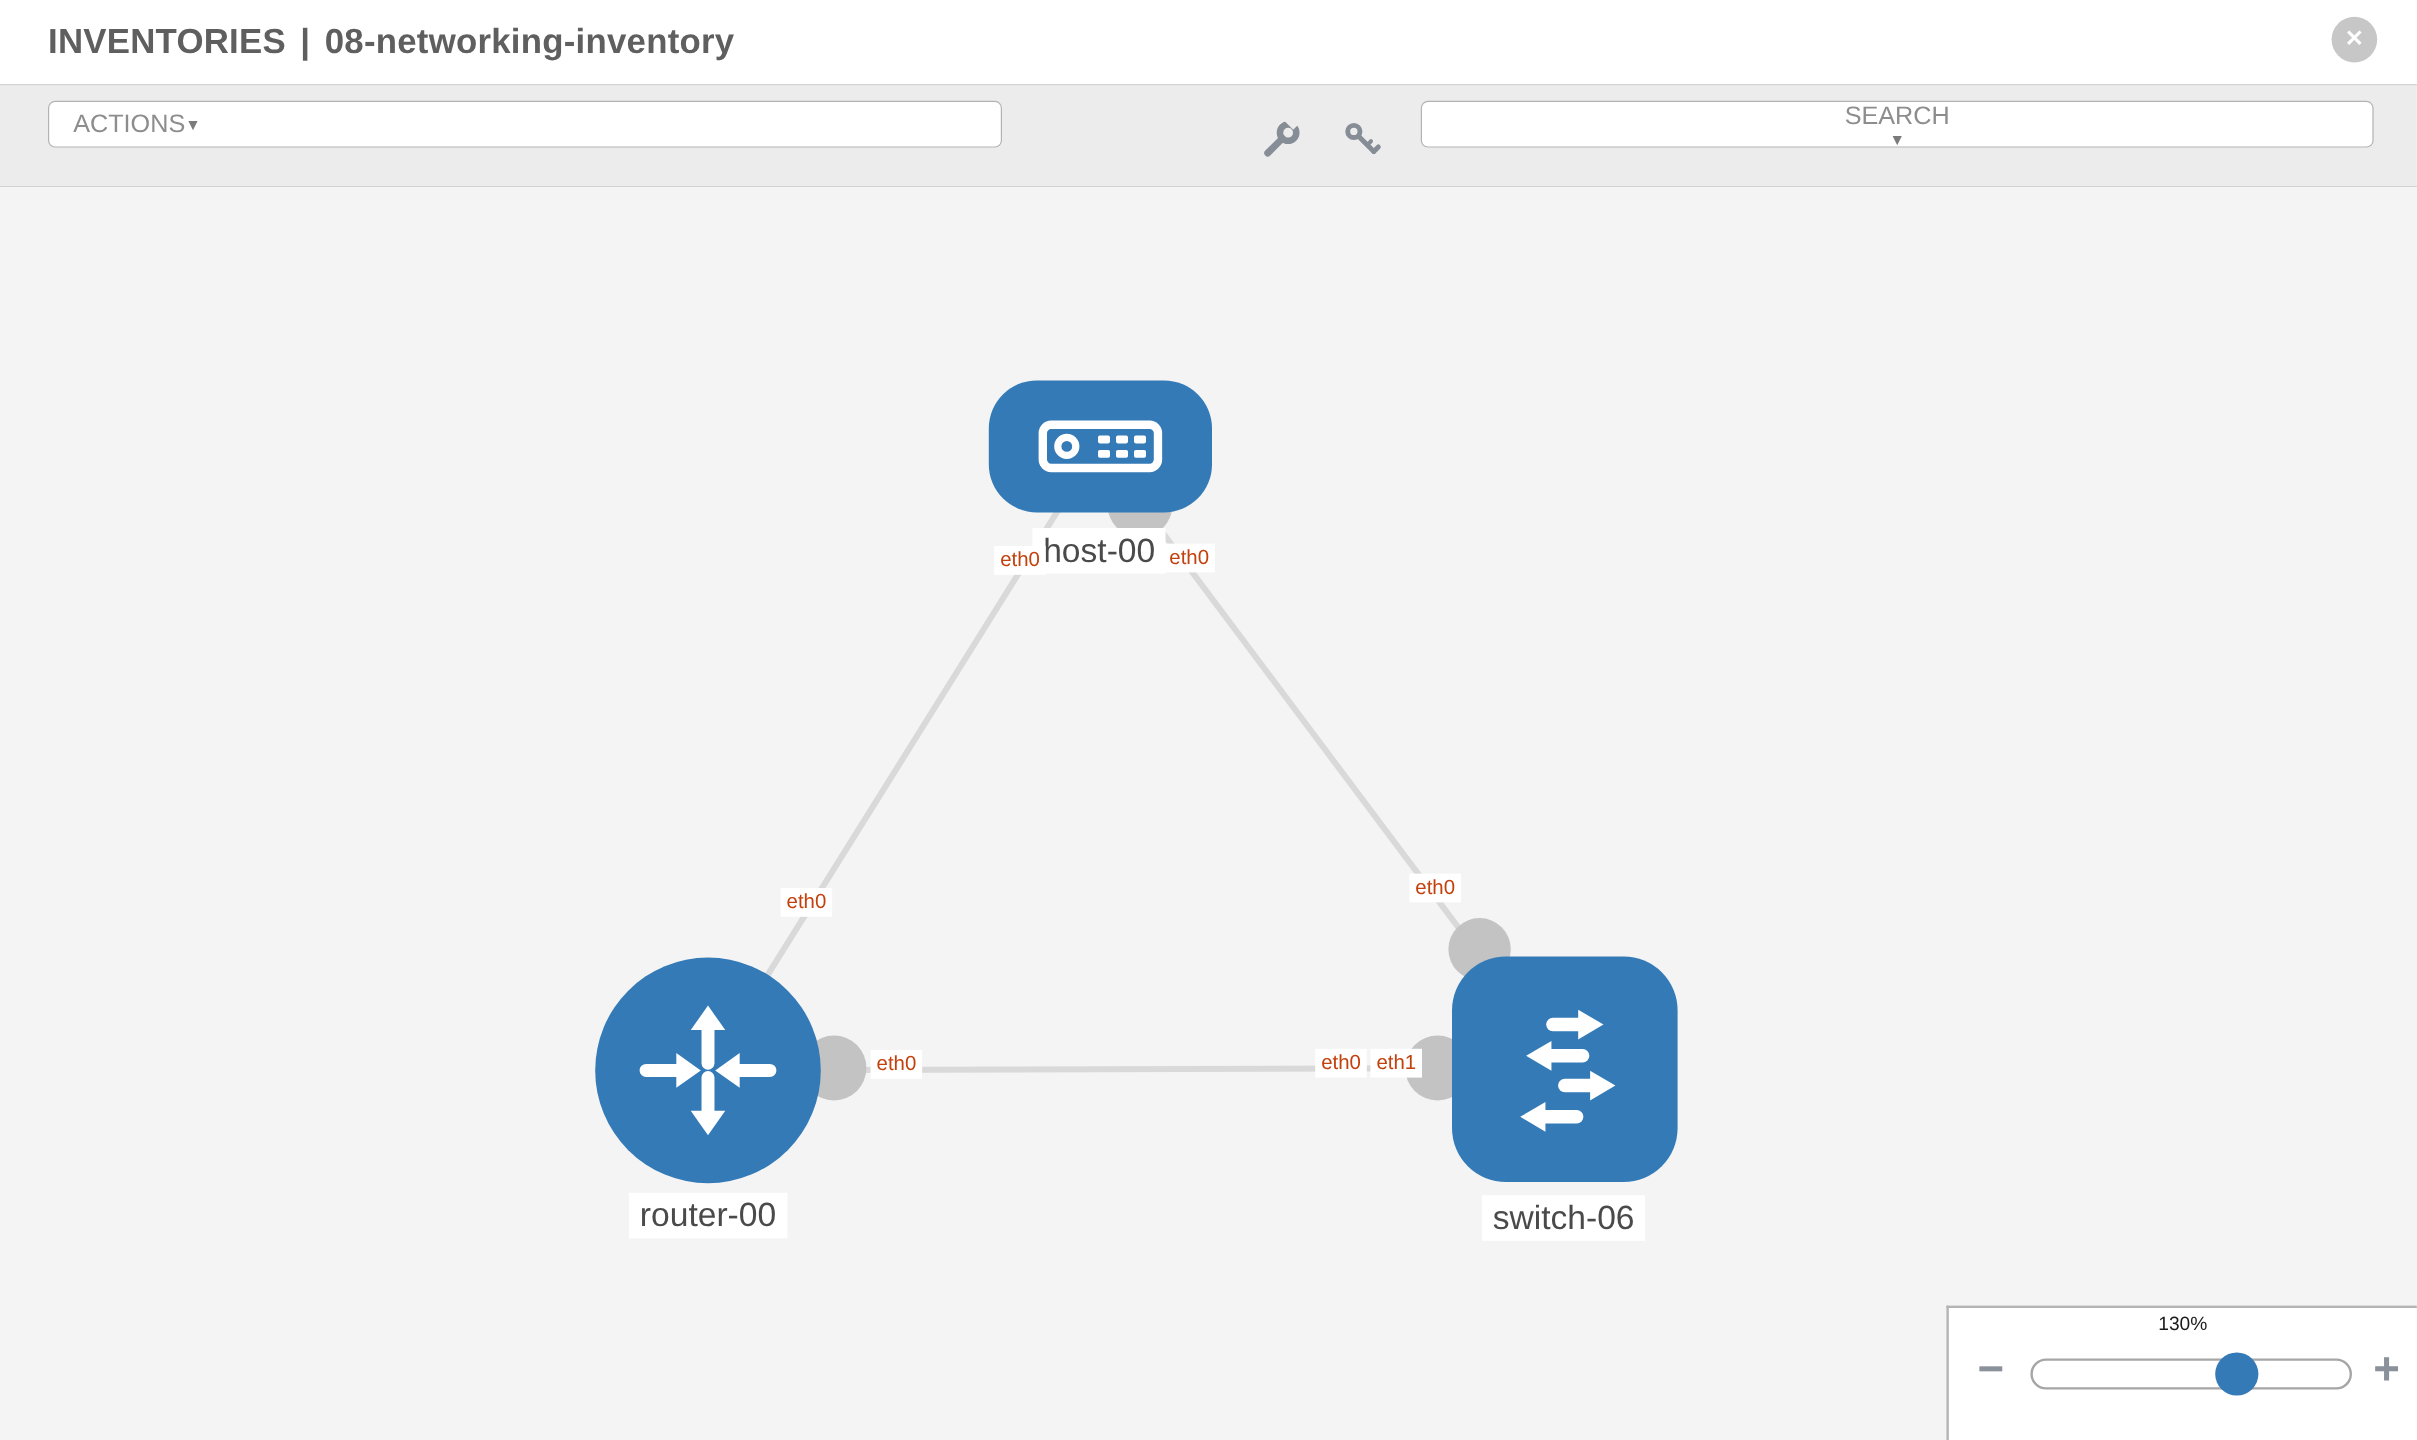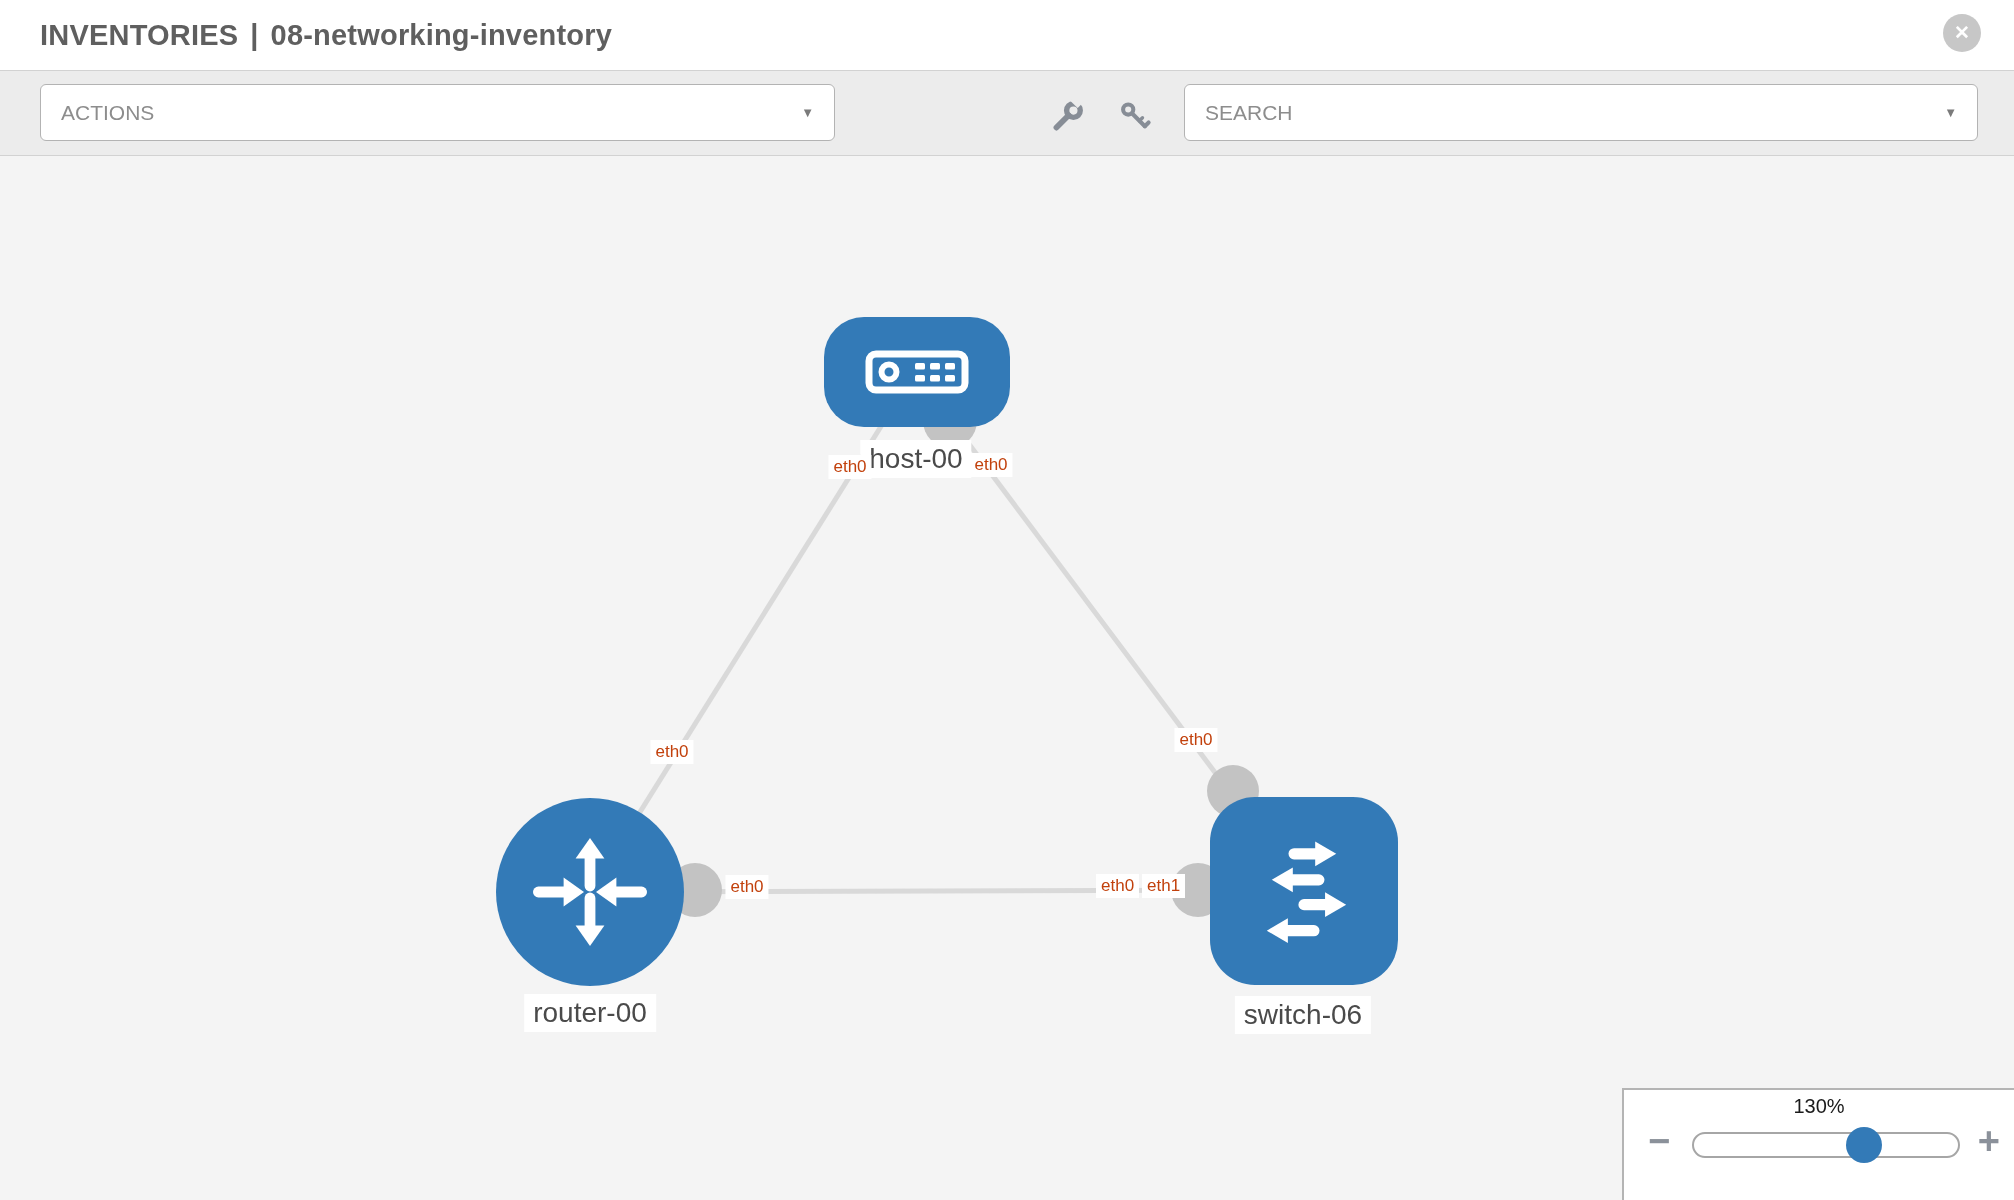--- a/index.html
+++ b/index.html
@@ -14,27 +14,27 @@
     align-items:center; font-size:29px; font-weight:bold; color:#5f5f5f; letter-spacing:.2px; }
   .title .sep { margin:0 12px; }
   .close-btn { position:absolute; left:1943px; top:14px; width:38px; height:38px;
     border:none; border-radius:50%; background:#c7c7c7; color:#ffffff; cursor:pointer;
     font-size:19px; font-weight:bold; line-height:38px; text-align:center;
     font-family:"Liberation Sans", sans-serif; }
 
   
   .toolbar { position:absolute; left:0; top:70px; width:2014px; height:86px;
     background:#ececec; border-top:1px solid #d2d2d2; border-bottom:1px solid #d2d2d2; }
-  .select { position:absolute; top:13px; height:57px; background:#ffffff;
+  .select { position:absolute; top:13px; height:39px; background:#ffffff;
     border:1px solid #b3b3b3; border-radius:6px; display:flex; align-items:center;
-    justify-content:space-between; padding:0 20px; color:#8d8d8d; font-size:21px;
+    padding:0 20px; color:#8d8d8d; font-size:21px;
     cursor:pointer; }
   .select .caret { color:#7b7b7b; font-size:13px; }
   #actions-select { left:40px; width:795px; }
-  #search-select  { left:1184px; width:794px; }
+  #search-select  { left:1184px; width:794px;flex-direction:column; }
   .icon-btn { position:absolute; top:23px; width:44px; height:44px; border:none;
     background:transparent; cursor:pointer; display:flex; align-items:center; justify-content:center; }
   #wrench-btn { left:1046px; }
   #key-btn    { left:1113px; }
 
   
   .canvas { position:absolute; left:0; top:156px; width:2014px; height:1044px;
     background:#f4f4f4; }
   .links-layer { position:absolute; left:0; top:0; width:2014px; height:1044px; }
   .link { stroke:#d9d9d9; stroke-width:5; }
@@ -60,21 +60,21 @@
   #if-router-top { left:672px;  top:584px; }
   #if-switch-top { left:1196px; top:572px; }
   #if-router-r   { left:747px;  top:719px; }
   #if-overlap    { left:1096px; top:718px; z-index:3; }
   #if-eth1       { left:1106px; top:718px; z-index:4;margin-left:36px; }
 
   
   .zoom-panel { position:absolute; left:1622px; top:1088px; width:392px; height:112px;
     background:#ffffff; border-left:2px solid #b4b4b4; border-top:2px solid #b4b4b4; }
   .zoom-level { position:absolute; left:0; top:5px; width:100%; text-align:center;
-    font-size:20px; color:#1b1b1b; }
+    font-size:16px; color:#1b1b1b; }
   .zoom-minus, .zoom-plus { position:absolute; top:31px; border:none; background:transparent;
     font-size:38px; font-weight:bold; color:#8b919a; cursor:pointer; line-height:40px;
     font-family:"Liberation Sans", sans-serif; }
   .zoom-minus { left:24px; }
   .zoom-plus  { right:14px; }
   .slider-track { position:absolute; left:68px; top:42px; width:268px; height:26px;
     background:#ffffff; border:2px solid #a6a6a6; border-radius:13px; cursor:pointer; }
   .slider-thumb { position:absolute; left:152px; top:-7px; width:36px; height:36px;
     border-radius:50%; background:#337ab7; cursor:grab; }
 </style>

